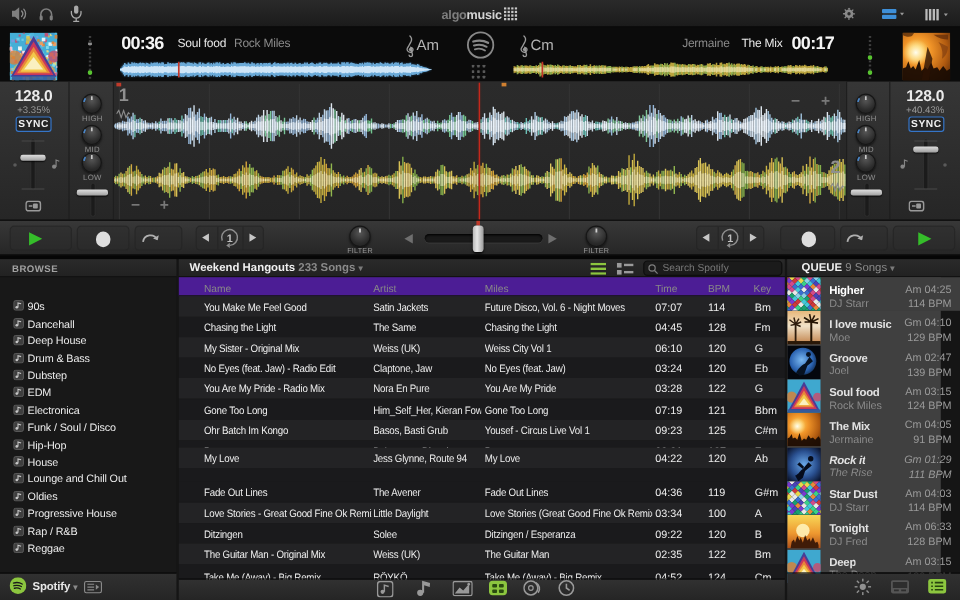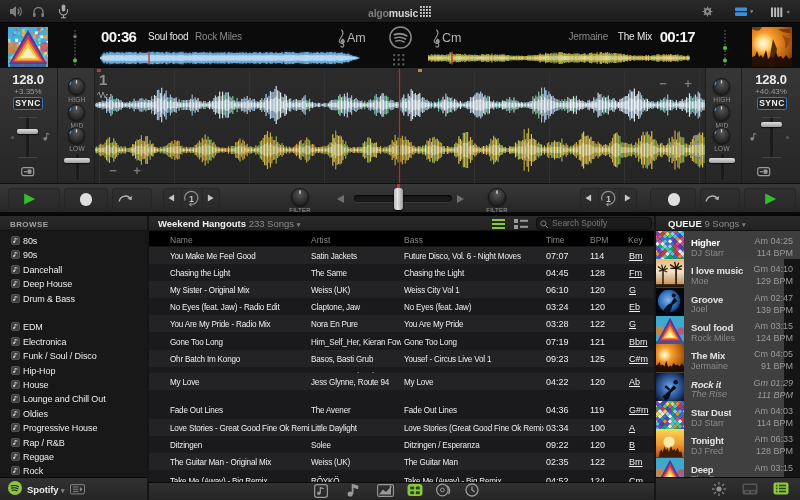--- a/index.html
+++ b/index.html
@@ -37,21 +37,21 @@
 .phead{top:216px;height:15px;background:linear-gradient(#2a2a2a,#222);border-bottom:1px solid #121212;}
 #browse{left:0;top:231px;width:147px;height:246px;background:#181818;}
 #tablewrap{left:149px;top:231px;width:505px;height:251px;background:#1a1a1c;}
 .thead{font-size:8.5px;color:#888;}
 .trow{position:absolute;left:0;width:505px;height:18px;}
 .cname{position:absolute;left:21px;top:4px;width:155px;overflow:hidden;font-size:9px;color:#f0f0f0;font-weight:500;white-space:nowrap;letter-spacing:-0.2px;transform:scaleX(.9);transform-origin:0 50%;}
 .cart{position:absolute;left:162px;top:4px;width:100px;overflow:hidden;font-size:9px;color:#ededed;font-weight:500;white-space:nowrap;letter-spacing:-0.2px;transform:scaleX(.9);transform-origin:0 50%;}
 .calb{position:absolute;left:255px;top:4px;width:155px;overflow:hidden;font-size:9px;color:#ededed;font-weight:500;white-space:nowrap;letter-spacing:-0.2px;transform:scaleX(.9);transform-origin:0 50%;}
 .ctime{position:absolute;left:397px;top:4px;font-size:9px;color:#ededed;font-weight:500;}
 .cbpm{position:absolute;left:441px;top:4px;font-size:9px;color:#ededed;font-weight:500;}
-.ckey{position:absolute;left:480px;top:4px;font-size:9px;color:#ededed;font-weight:500;text-decoration:underline;}
+.ckey{position:absolute;left:480px;top:4px;font-size:9px;color:#ededed;font-weight:500;}
 .r0{background:#232325;}
 .r1{background:#1a1a1c;}
 #queue{left:656px;top:231px;width:128px;height:246px;background:#404040;}
 .qrow{position:absolute;left:0;width:144px;height:28.3px;}
 .qart{position:absolute;left:0;top:0;width:28px;height:28px;overflow:hidden;}
 .qtitle{position:absolute;left:35px;top:6px;font-size:9.5px;font-weight:bold;color:#e6e6e6;letter-spacing:-0.2px;max-width:62px;overflow:hidden;white-space:nowrap;}
 .qsub{position:absolute;left:35px;top:16.5px;font-size:9px;color:#8a8a8a;}
 .qtime{position:absolute;right:7px;top:5px;font-size:9px;color:#9a9a9a;text-align:right;}
 .qbpm{position:absolute;right:7px;top:17px;font-size:9px;color:#9a9a9a;text-align:right;}
 .bbar{background:linear-gradient(#313131,#252525);border-top:1px solid #0a0a0a;}
@@ -581,47 +581,39 @@
     </svg>
 <div class="abs tbtn" style="left:744px;width:52px"></div>
 <svg class="abs" style="left:764px;top:193px" width="13" height="12" viewBox="0 0 13 12">
       <path d="M1.2 0.5L12.2 6 1.2 11.5z" fill="#35bd2a"></path>
     </svg>
 <div id="botline" class="abs"></div>
 <div class="abs phead" style="left:0;width:147px"></div>
 <div class="abs phead" style="left:149px;width:505px"></div>
 <div class="abs phead" style="left:656px;width:144px"></div>
 <div class="abs" style="left:10px;top:219.5px;font-size:8px;font-weight:bold;color:#a2a2a2;letter-spacing:.4px">BROWSE</div>
-<div class="abs" style="left:158px;top:218px;font-size:9.5px;font-weight:bold;color:#f0f0f0">Weekend Hangouts <span style="color:#8a8a8a;font-weight:normal">233 Songs</span> <span style="color:#7a7a7a;font-size:7px">▾</span></div>
+<div class="abs" style="left:158px;top:218px;font-size:9.5px;font-weight:bold;color:#f0f0f0">Weekend Hangouts <span style="color:#8a8a8a;font-weight:bold">233 Songs</span> <span style="color:#7a7a7a;font-size:7px">▾</span></div>
 <div class="abs" style="left:668px;top:218px;font-size:9.5px;font-weight:bold;color:#f0f0f0">QUEUE <span style="color:#8a8a8a;font-weight:normal">9 Songs</span> <span style="color:#7a7a7a;font-size:7px">▾</span></div>
 <svg class="abs" style="left:492px;top:219px" width="13" height="10" viewBox="0 0 13 10">
       <rect y="0" width="13" height="2" fill="#8cc63f"></rect>
       <rect y="4" width="13" height="2" fill="#8cc63f"></rect>
       <rect y="8" width="13" height="2" fill="#8cc63f"></rect>
     </svg>
 <svg class="abs" style="left:514px;top:219px" width="14" height="10" viewBox="0 0 14 10">
       <rect x="0" y="0" width="4" height="4" fill="#9a9a9a"></rect>
       <rect x="6" y="0.8" width="8" height="2" fill="#9a9a9a"></rect>
       <rect x="0" y="6" width="4" height="4" fill="#9a9a9a"></rect>
       <rect x="6" y="6.8" width="8" height="2" fill="#9a9a9a"></rect>
     </svg>
 <div class="abs" style="left:536px;top:217px;width:116px;height:12.5px;border-radius:3.5px;background:#1b1b1b;border:1px solid #0e0e0e;color:#787878;font-size:8.5px;line-height:10.5px;padding-left:15px">Search Spotify</div>
 <svg class="abs" style="left:540px;top:219.5px" width="9" height="9" viewBox="0 0 9 9">
       <circle cx="3.4" cy="3.4" r="2.6" stroke="#7e7e7e" stroke-width="1" fill="none"></circle>
       <path d="M5.4 5.4L8 8" stroke="#7e7e7e" stroke-width="1"></path>
     </svg>
 <div id="browse" class="abs"></div>
-<div class="abs browrow" style="top:234px">
-      <svg style="position:absolute;left:0;top:1.5px" width="9" height="9" viewBox="0 0 9 9">
-        <rect x="0.5" y="0.5" width="8" height="8" rx="1.5" fill="#3e3e3e" stroke="#5e5e5e" stroke-width="0.8"></rect>
-        <circle cx="3" cy="6" r="1.1" fill="#c8c8c8"></circle>
-        <path d="M4 6V2.4l2.6 0.8" stroke="#c8c8c8" stroke-width="0.9" fill="none"></path>
-      </svg>
-      <div class="btxt">80s</div>
-    </div>
 <div class="abs browrow" style="top:248px">
       <svg style="position:absolute;left:0;top:1.5px" width="9" height="9" viewBox="0 0 9 9">
         <rect x="0.5" y="0.5" width="8" height="8" rx="1.5" fill="#3e3e3e" stroke="#5e5e5e" stroke-width="0.8"></rect>
         <circle cx="3" cy="6" r="1.1" fill="#c8c8c8"></circle>
         <path d="M4 6V2.4l2.6 0.8" stroke="#c8c8c8" stroke-width="0.9" fill="none"></path>
       </svg>
       <div class="btxt">90s</div>
     </div>
 <div class="abs browrow" style="top:263px">
       <svg style="position:absolute;left:0;top:1.5px" width="9" height="9" viewBox="0 0 9 9">
@@ -640,20 +632,28 @@
       <div class="btxt">Deep House</div>
     </div>
 <div class="abs browrow" style="top:292px">
       <svg style="position:absolute;left:0;top:1.5px" width="9" height="9" viewBox="0 0 9 9">
         <rect x="0.5" y="0.5" width="8" height="8" rx="1.5" fill="#3e3e3e" stroke="#5e5e5e" stroke-width="0.8"></rect>
         <circle cx="3" cy="6" r="1.1" fill="#c8c8c8"></circle>
         <path d="M4 6V2.4l2.6 0.8" stroke="#c8c8c8" stroke-width="0.9" fill="none"></path>
       </svg>
       <div class="btxt">Drum &amp; Bass</div>
     </div>
+<div class="abs browrow" style="top:306px">
+      <svg style="position:absolute;left:0;top:1.5px" width="9" height="9" viewBox="0 0 9 9">
+        <rect x="0.5" y="0.5" width="8" height="8" rx="1.5" fill="#3e3e3e" stroke="#5e5e5e" stroke-width="0.8"></rect>
+        <circle cx="3" cy="6" r="1.1" fill="#c8c8c8"></circle>
+        <path d="M4 6V2.4l2.6 0.8" stroke="#c8c8c8" stroke-width="0.9" fill="none"></path>
+      </svg>
+      <div class="btxt">Dubstep</div>
+    </div>
 <div class="abs browrow" style="top:320px">
       <svg style="position:absolute;left:0;top:1.5px" width="9" height="9" viewBox="0 0 9 9">
         <rect x="0.5" y="0.5" width="8" height="8" rx="1.5" fill="#3e3e3e" stroke="#5e5e5e" stroke-width="0.8"></rect>
         <circle cx="3" cy="6" r="1.1" fill="#c8c8c8"></circle>
         <path d="M4 6V2.4l2.6 0.8" stroke="#c8c8c8" stroke-width="0.9" fill="none"></path>
       </svg>
       <div class="btxt">EDM</div>
     </div>
 <div class="abs browrow" style="top:335px">
       <svg style="position:absolute;left:0;top:1.5px" width="9" height="9" viewBox="0 0 9 9">
@@ -720,33 +720,25 @@
       <div class="btxt">Rap / R&amp;B</div>
     </div>
 <div class="abs browrow" style="top:450px">
       <svg style="position:absolute;left:0;top:1.5px" width="9" height="9" viewBox="0 0 9 9">
         <rect x="0.5" y="0.5" width="8" height="8" rx="1.5" fill="#3e3e3e" stroke="#5e5e5e" stroke-width="0.8"></rect>
         <circle cx="3" cy="6" r="1.1" fill="#c8c8c8"></circle>
         <path d="M4 6V2.4l2.6 0.8" stroke="#c8c8c8" stroke-width="0.9" fill="none"></path>
       </svg>
       <div class="btxt">Reggae</div>
     </div>
-<div class="abs browrow" style="top:464px">
-      <svg style="position:absolute;left:0;top:1.5px" width="9" height="9" viewBox="0 0 9 9">
-        <rect x="0.5" y="0.5" width="8" height="8" rx="1.5" fill="#3e3e3e" stroke="#5e5e5e" stroke-width="0.8"></rect>
-        <circle cx="3" cy="6" r="1.1" fill="#c8c8c8"></circle>
-        <path d="M4 6V2.4l2.6 0.8" stroke="#c8c8c8" stroke-width="0.9" fill="none"></path>
-      </svg>
-      <div class="btxt">Rock</div>
-    </div>
 <div id="tablewrap" class="abs">
-<div style="position:absolute;left:0;top:0;width:505px;height:15.5px;background:#000000;border-bottom:1px solid #141414">
+<div style="position:absolute;left:0;top:0;width:505px;height:15.5px;background:#4c1d95;border-bottom:1px solid #141414">
         <span class="thead" style="position:absolute;left:21px;top:3.5px">Name</span>
         <span class="thead" style="position:absolute;left:162px;top:3.5px">Artist</span>
-        <span class="thead" style="position:absolute;left:255px;top:3.5px">Bass</span>
+        <span class="thead" style="position:absolute;left:255px;top:3.5px">Miles</span>
         <span class="thead" style="position:absolute;left:397px;top:3.5px">Time</span>
         <span class="thead" style="position:absolute;left:441px;top:3.5px">BPM</span>
         <span class="thead" style="position:absolute;left:479px;top:3.5px">Key</span>
       </div>
 <div class="trow r0" style="top:15.5px;height:17.2px">
         <span class="cname" style="">You Make Me Feel Good</span>
         <span class="cart" style="">Satin Jackets</span>
         <span class="calb" style="">Future Disco, Vol. 6 - Night Moves</span>
         <span class="ctime" style="">07:07</span>
         <span class="cbpm" style="">114</span>

